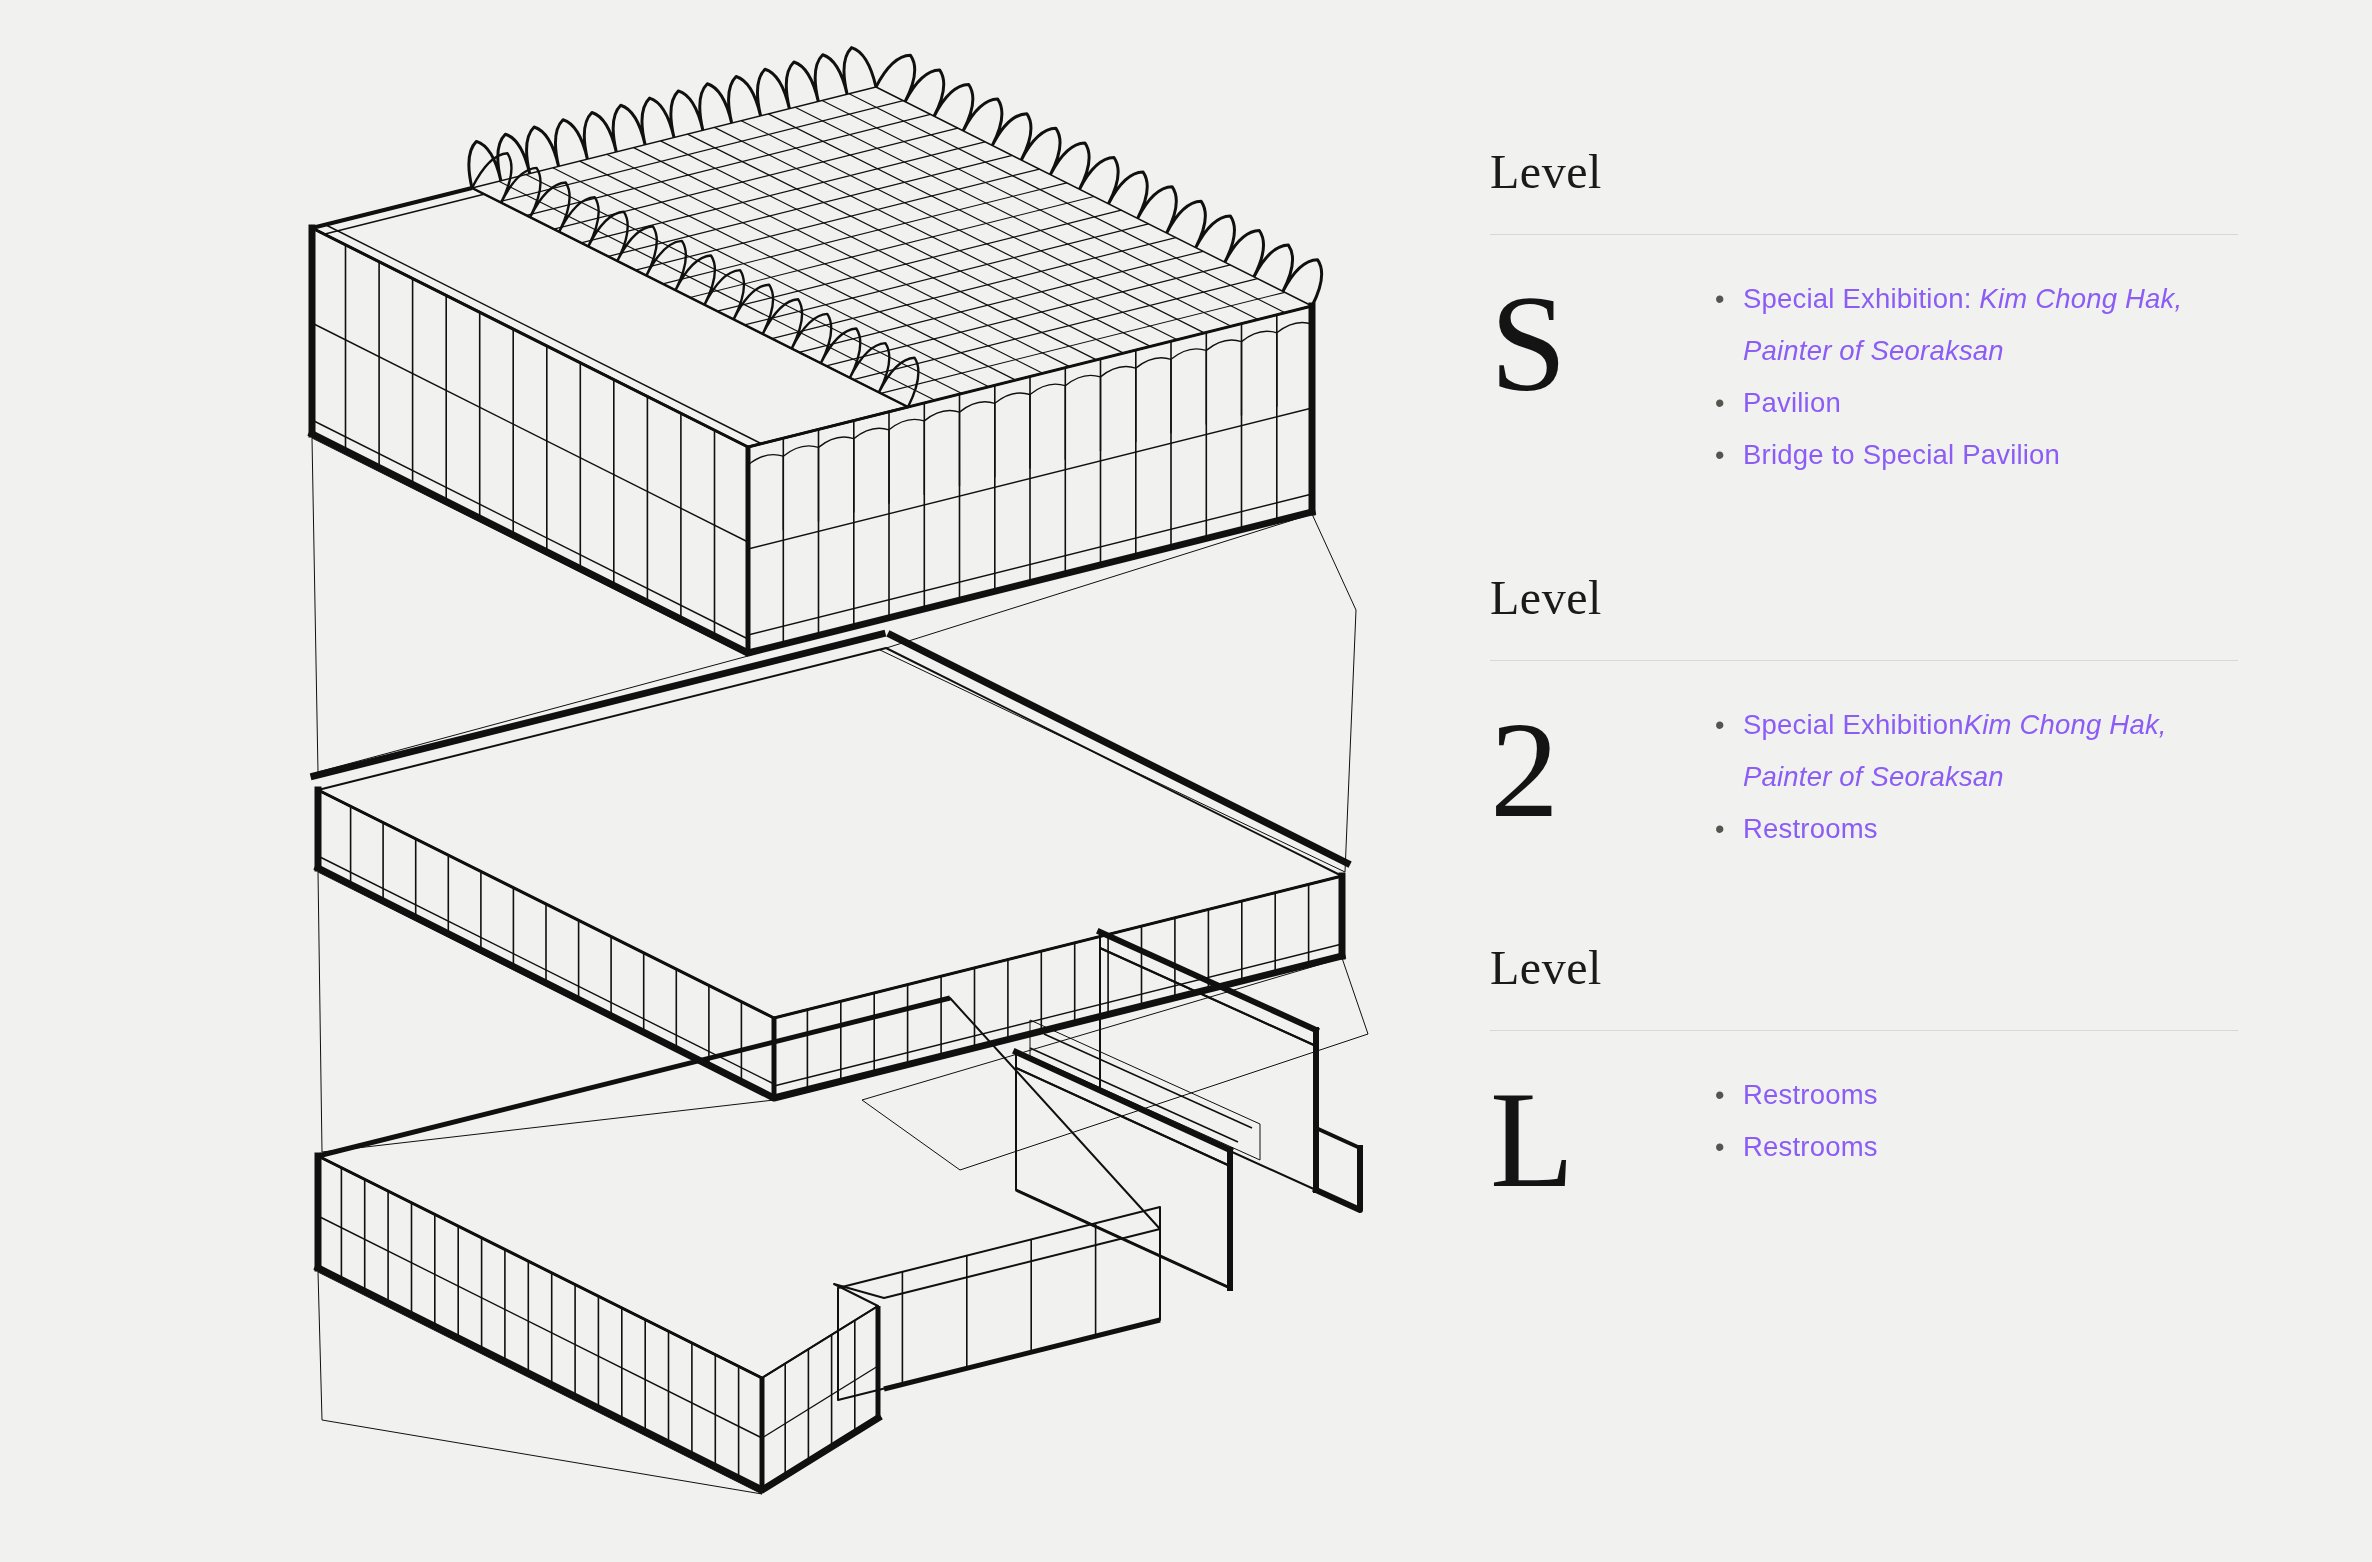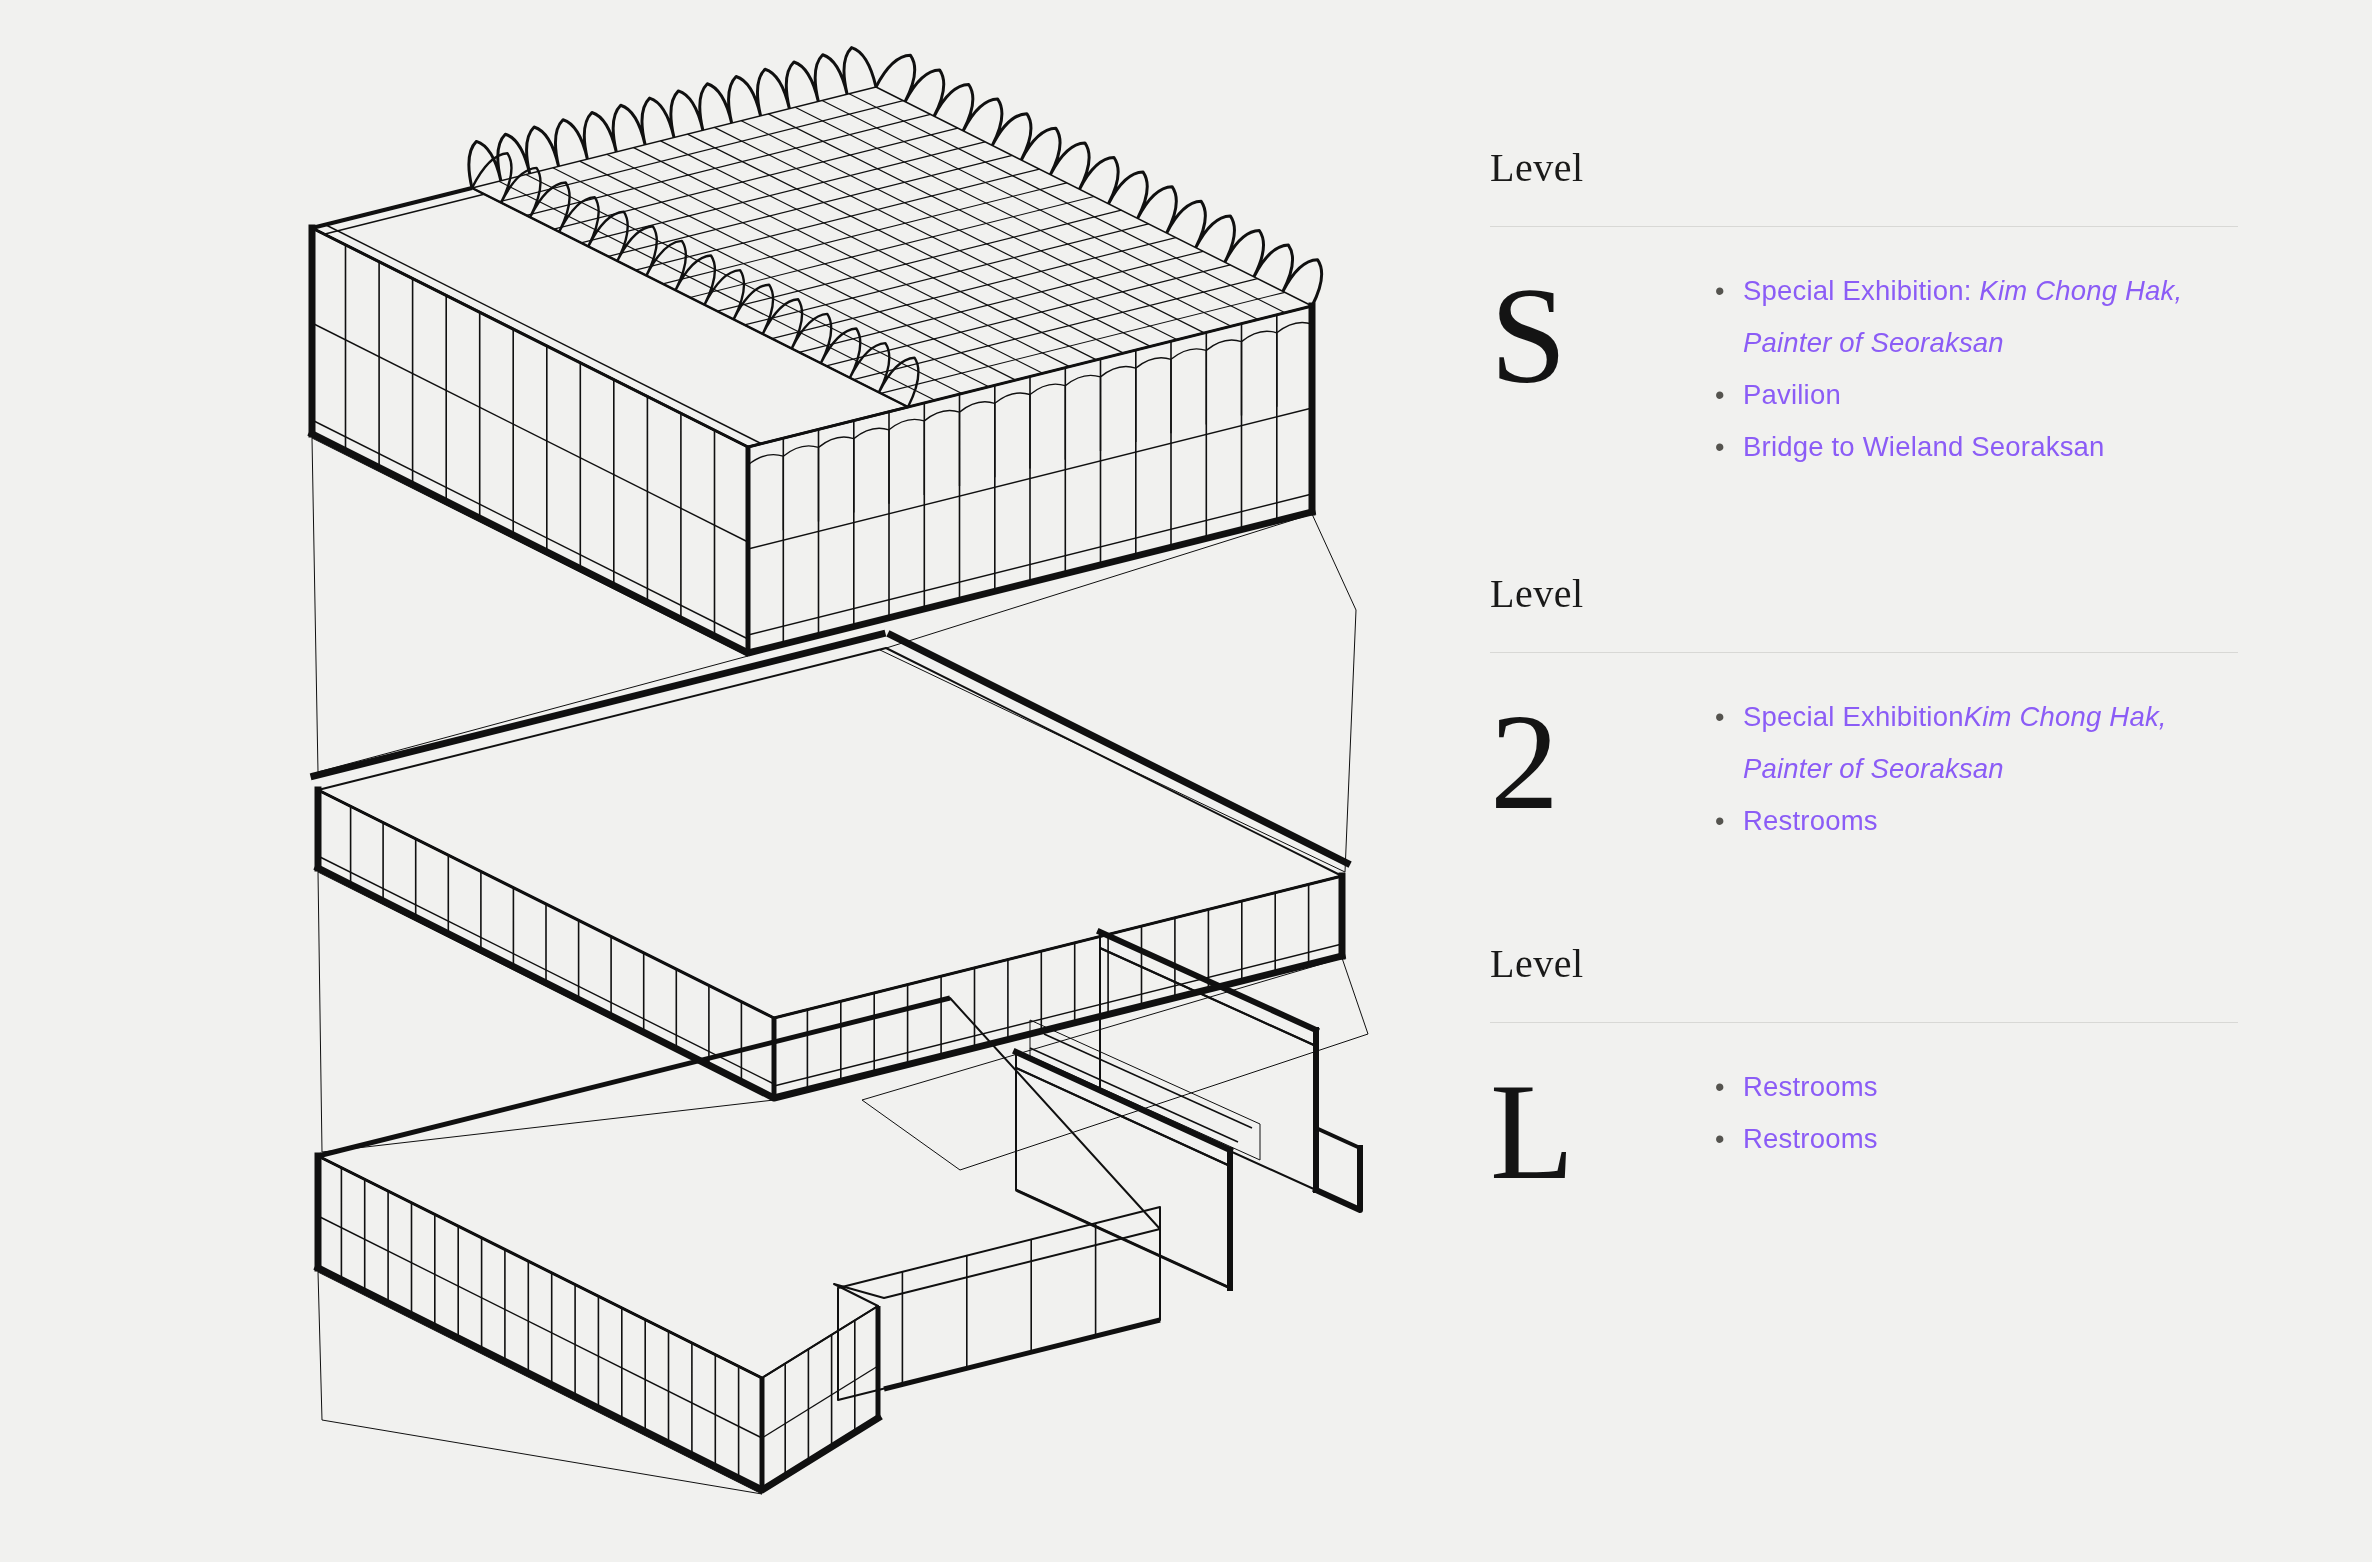--- a/index.html
+++ b/index.html
@@ -15,21 +15,21 @@
   svg path, svg line{stroke:#101010;fill:none;stroke-linejoin:round;}
 
   
   .levels-col{position:absolute;left:1490px;top:0;width:782px;}
   .level-section{position:absolute;left:0;width:100%;}
   .level-section.s2{top:574px;}
   .level-section.s3{top:944px;}
   .level-section.s1{top:148px;}
   .level-heading{
     font-family:"Liberation Serif","DejaVu Serif",serif;
-    font-size:40px;line-height:1;color:#1A1A19;letter-spacing:0.5px;
+    font-size:48px;line-height:1;color:#1A1A19;letter-spacing:0.5px;
   }
   .divider{height:0;border-top:1px solid #D8D8D5;margin-top:38px;width:748px;}
   .section-row{display:flex;margin-top:38px;}
   .level-letter{
     width:225px;flex:0 0 225px;
     font-family:"Liberation Serif","DejaVu Serif",serif;
     font-size:138px;line-height:1;color:#141414;padding-top:2px;
   }
   ul.level-items{
     list-style:none;margin:0;padding:0;max-width:545px;flex:1;
@@ -189,21 +189,21 @@
   <div class="levels-col">
 
     <section class="level-section s1">
       <div class="level-heading">Level</div>
       <div class="divider"></div>
       <div class="section-row">
         <div class="level-letter">S</div>
         <ul class="level-items">
             <li><span class="t">Special Exhibition: </span><span class="i">Kim Chong Hak, Painter of Seoraksan</span></li>
             <li><span class="t">Pavilion</span></li>
-            <li><span class="t">Bridge to Wieland Seoraksan</span></li>
+            <li><span class="t">Bridge to Special Pavilion</span></li>
           </ul>
       </div>
     </section>
 
     <section class="level-section s2">
       <div class="level-heading">Level</div>
       <div class="divider"></div>
       <div class="section-row">
         <div class="level-letter">2</div>
         <ul class="level-items">

